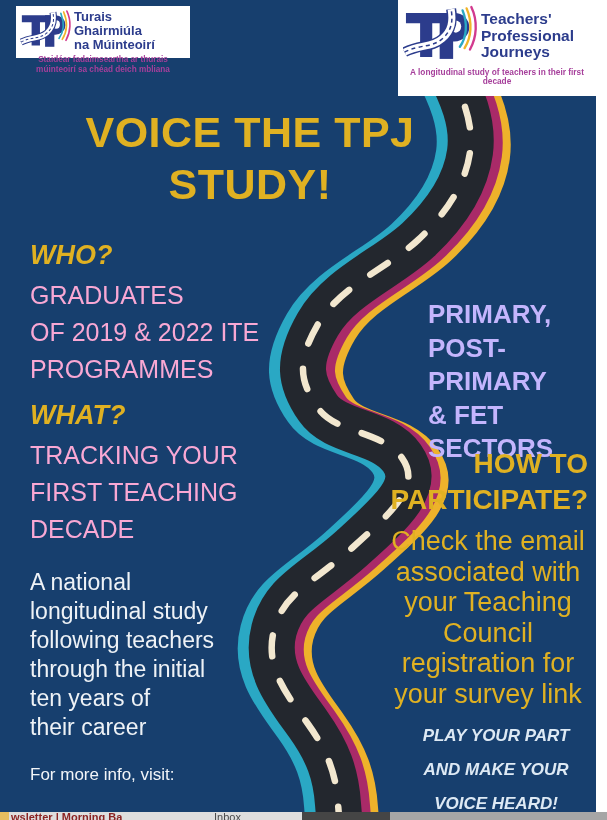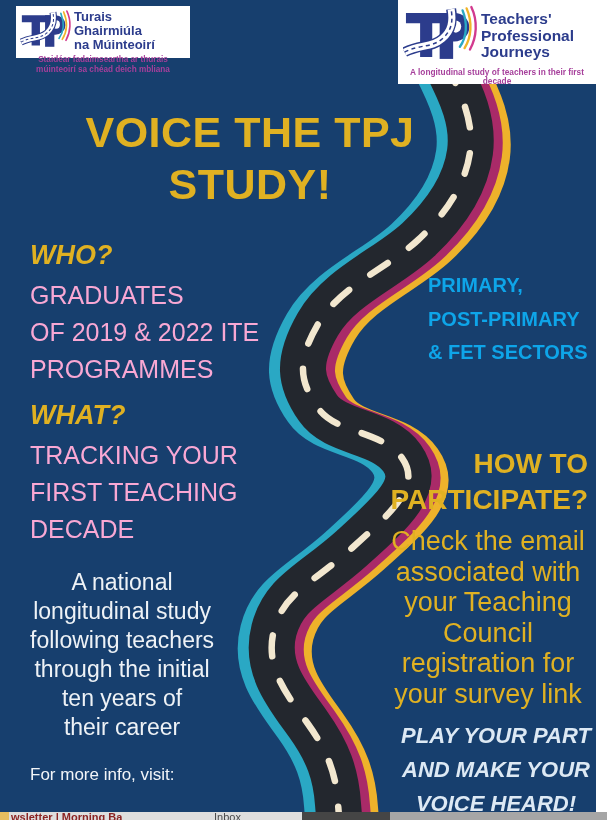--- a/index.html
+++ b/index.html
@@ -7,50 +7,50 @@
     width:607px; height:820px; position:relative; overflow:hidden;
     background:#ffffff; font-family:"Liberation Sans", sans-serif;
   }
   .poster { position:absolute; left:0; top:0; width:596px; height:812px;
     background:#173f6e; overflow:hidden; }
   .right-margin { position:absolute; left:596px; top:0; width:11px; height:812px; background:#ffffff; }
   .road-svg { position:absolute; left:0; top:0; z-index:1; }
 
   .logo-box { position:absolute; background:#ffffff; z-index:3; box-sizing:border-box; }
   .logo-left  { left:16px; top:6px;  width:174px; height:52px; padding:3px 4px 2px; }
-  .logo-right { left:398px; top:0;   width:198px; height:84px; padding:5px 5px 2px; }
+  .logo-right { left:398px; top:0;   width:198px; height:96px; padding:5px 5px 2px; }
   .logo-row { display:flex; align-items:center; gap:2px; }
   .logo-name { color:#2c3c8c; font-weight:bold; }
   .logo-name span { display:block; }
   .logo-left  .logo-name { font-size:13px;  line-height:14px; }
   .logo-right .logo-name { font-size:15.5px; line-height:16.5px; }
   .logo-tagline { color:#a63f9b; font-weight:bold; text-align:center; }
   .logo-tagline span { display:block; }
   .logo-left  .logo-tagline { font-size:8.2px; line-height:9.5px; margin-top:2px; }
   .logo-right .logo-tagline { font-size:8.3px; line-height:9px;  margin-top:1px; }
 
   .txt { position:absolute; z-index:2; margin:0; }
   .lines span { display:block; }
 
   .title { left:55px; top:106px; width:390px; text-align:center;
     color:#e0b122; font-size:43px; line-height:52px; font-weight:bold; letter-spacing:.5px; }
   .gold-head { margin:0 0 6px 0; color:#e0b122; font-size:27px; font-weight:bold; font-style:italic; }
   .who  { left:30px; top:240px; }
   .what { left:30px; top:400px; }
   .who .lines, .what .lines { color:#f9a8d4; font-size:25px; line-height:37px; }
-  .desc { left:30px; top:568px; color:#eef2f6; font-size:23px; line-height:29px;text-align:center; }
+  .desc { left:30px; top:568px; color:#eef2f6; font-size:23px; line-height:29px; }
   .info { left:30px; top:762px; color:#f2f5f8; font-size:17px; line-height:26px; }
   .info .url { display:block; }
-  .sectors { left:428px; top:269px; color:#0ea5e9; font-size:20px; line-height:33.5px; font-weight:bold; }
+  .sectors { left:428px; top:298px; color:#c4b5fd; font-size:26px; line-height:33.5px; font-weight:bold; }
   .how-head { left:370px; top:446px; width:218px; text-align:right;
     color:#e0b122; font-size:28px; line-height:36px; font-weight:bold; }
   .how-body { left:388px; top:526px; width:200px; text-align:center;
     color:#e0b122; font-size:27px; line-height:30.5px; }
   .cta { left:400px; top:719px; width:192px; text-align:center;
-    color:#dde9f4; font-size:22px; line-height:34px; font-weight:bold; font-style:italic; }
+    color:#dde9f4; font-size:17px; line-height:34px; font-weight:bold; font-style:italic; }
 
   .bottom-strip { position:absolute; left:0; top:812px; width:607px; height:24px; overflow:hidden; z-index:4; }
   .strip-left  { position:absolute; left:0;   top:0; width:302px; height:8px; background:#dedede; overflow:hidden; }
   .strip-icon  { position:absolute; left:0;   top:0; width:9px;  height:8px; background:#e6bd5f; }
   .strip-text  { position:absolute; left:11px; top:0; color:#8b2424; font-size:11px; line-height:11px;
                  font-weight:bold; white-space:nowrap; }
   .strip-inbox { position:absolute; left:214px; top:0; color:#4a4a4a; font-size:11px; line-height:11px; }
   .strip-right { position:absolute; left:302px; top:0; width:305px; height:8px; background:#a6a6a6; overflow:hidden; }
   .strip-dark  { position:absolute; left:0; top:0; width:88px; height:8px; background:#454545; }
 </style>

